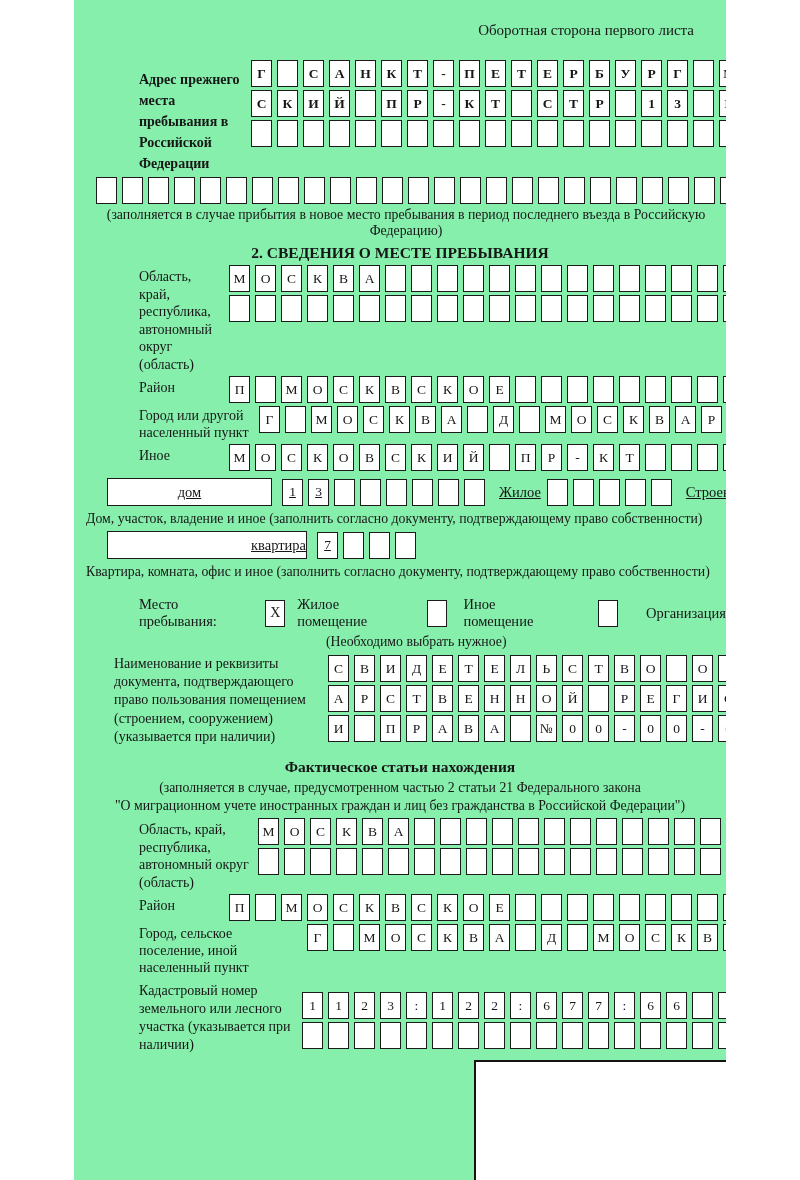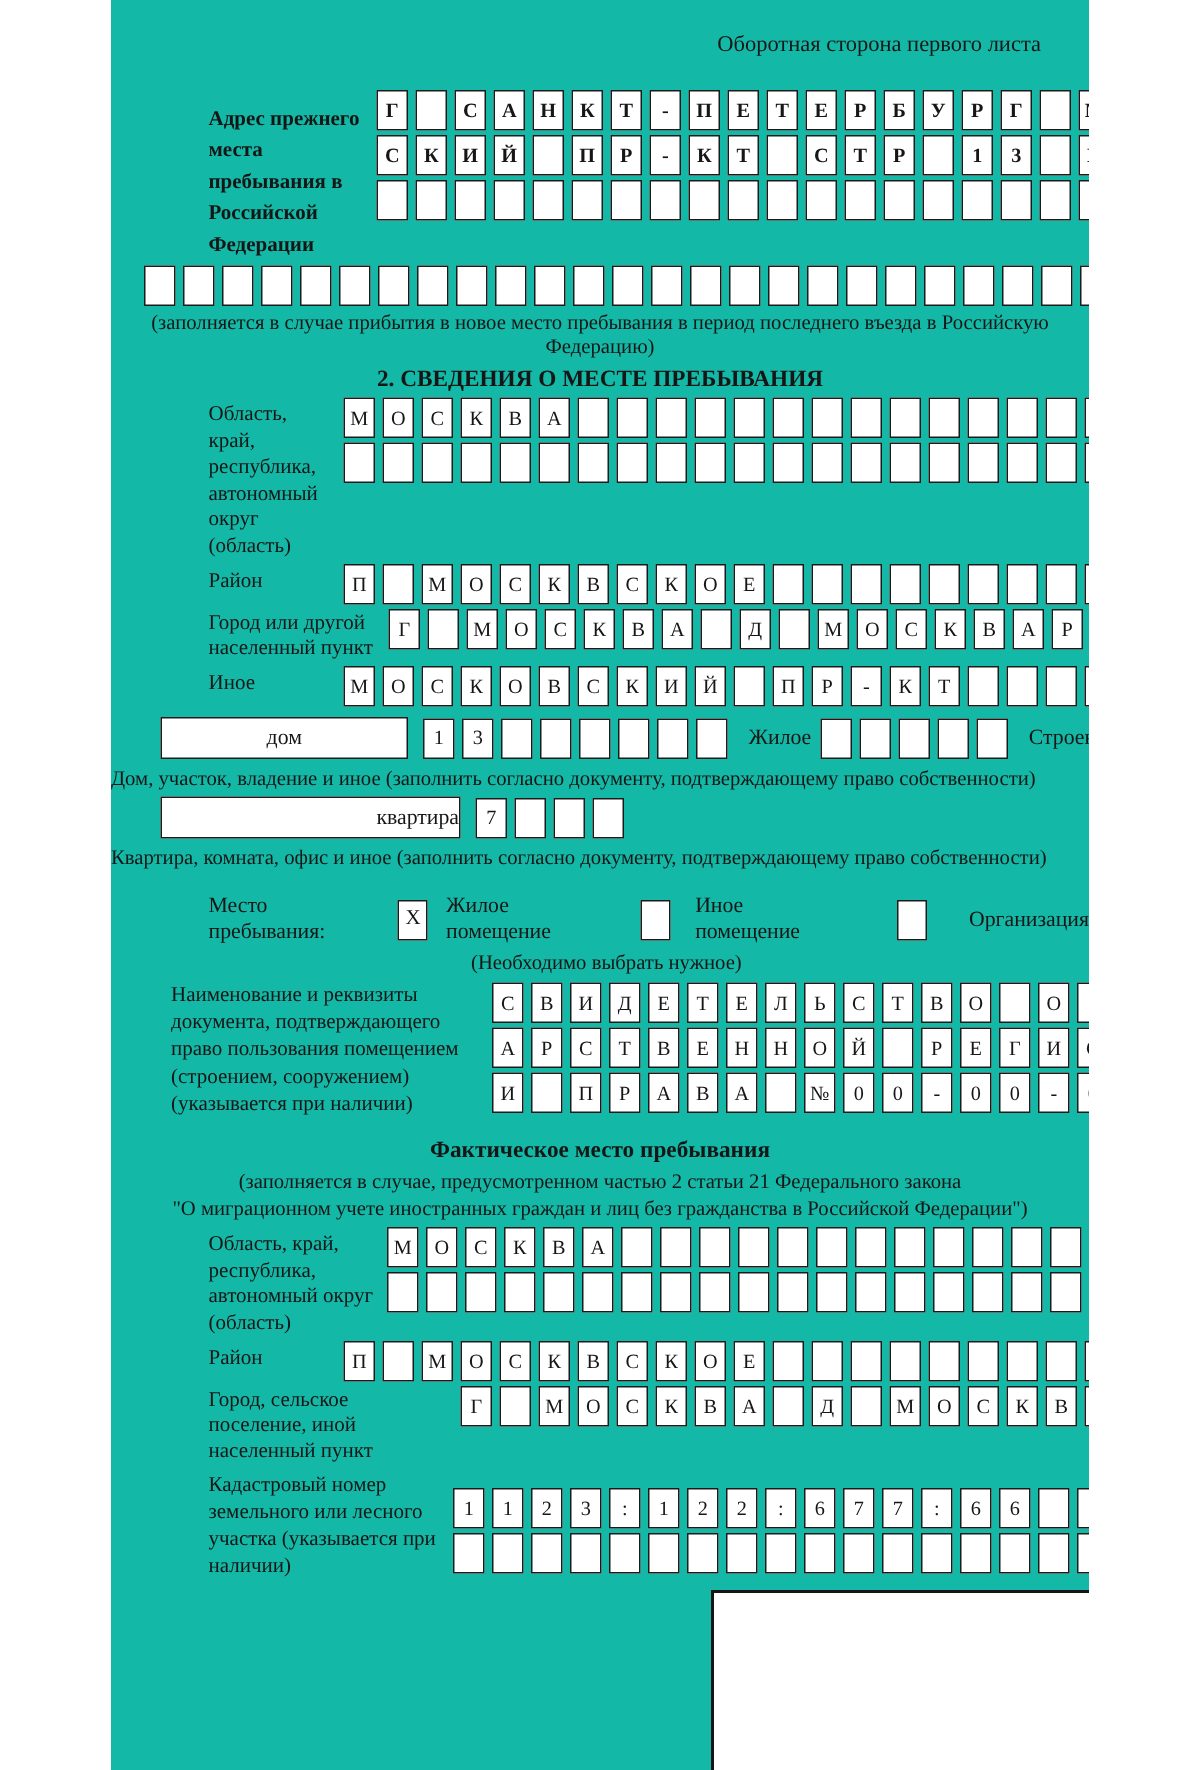--- a/index.html
+++ b/index.html
@@ -1,20 +1,20 @@
 <!DOCTYPE html>
 <html><head>
 <meta charset="utf-8">
 <style>
   html,body{margin:0;padding:0;background:#fff;}
   .page{
     position:relative;
     width:652px;height:1180px;
     margin:0 auto;
-    background:#14b8a6;
+    background:#86efac;
     color:#161616;
     font-family:"Liberation Serif","DejaVu Serif",serif;
     overflow:hidden;
     box-sizing:border-box;
     padding-top:22px;
   }
   .hdr{ text-align:right; margin-right:32px; font-size:15px; }
 
   
   .frow{ display:flex; align-items:flex-start; padding-left:65px; }
@@ -37,28 +37,28 @@
   .lw119{width:119px;flex:0 0 119px;}
   .lw168{width:168px;flex:0 0 168px;}
   .lw163{width:163px;flex:0 0 163px;}
   .lw214{width:214px;flex:0 0 214px;}
 
   .prev{ margin-top:21px;font-weight:bold; }
   .prev .lbl{ padding-top:9px; line-height:21px; }
 
   .fullrow{ margin-top:3px; padding-left:22px; }
 
-  .note{ font-size:13.8px; }
+  .note{ font-size:13.8px;padding-left:12px; }
   .center{ text-align:center; margin-top:3px; }
   .title{ text-align:center; font-weight:bold; font-size:15.5px; margin-top:5px; }
 
   .mt3{margin-top:3px;}
   .cityrow .lbl{ line-height:17px; padding-top:1px; }
 
-  .houserow{ display:flex; align-items:center; padding-left:33px; margin-top:7px; }
+  .houserow{ display:flex; align-items:center; padding-left:33px; margin-top:7px;text-decoration:underline; }
   .bigbox{
     box-sizing:border-box; height:28px;
     border:1.6px solid #1b1b1b;
     display:flex; align-items:center; justify-content:center;
     font-size:14.5px; background:#fff;
   }
   .bb165{width:165px;flex:0 0 165px;}
   .bb200{width:200px;flex:0 0 200px;justify-content:flex-end;}
   .inlbl{ font-size:14.5px; }
   .gap10{margin-left:10px;} .gap6{margin-left:6px;} .gap14{margin-left:14px;}
@@ -498,21 +498,21 @@
           <span class="cell">0</span>
           <span class="cell">0</span>
           <span class="cell">/</span>
           <span class="cell">0</span>
           <span class="cell">0</span>
           <span class="cell">0</span>
         </div>
     </div>
   </div>
 
-  <div class="acttitle">Фактическое место пребывания</div>
+  <div class="acttitle">Фактическое статьи нахождения</div>
   <div class="actnote">(заполняется в случае, предусмотренном частью 2 статьи 21 Федерального закона</div>
   <div class="actnote" style="margin-top:0">"О миграционном учете иностранных граждан и лиц без гражданства в Российской Федерации")</div>
 
   <div class="frow mt3">
     <div class="lbl lw119">Область, край, республика, автономный округ (область)</div>
     <div class="rows">
       <div class="cellrow">
           <span class="cell">М</span>
           <span class="cell">О</span>
           <span class="cell">С</span>

